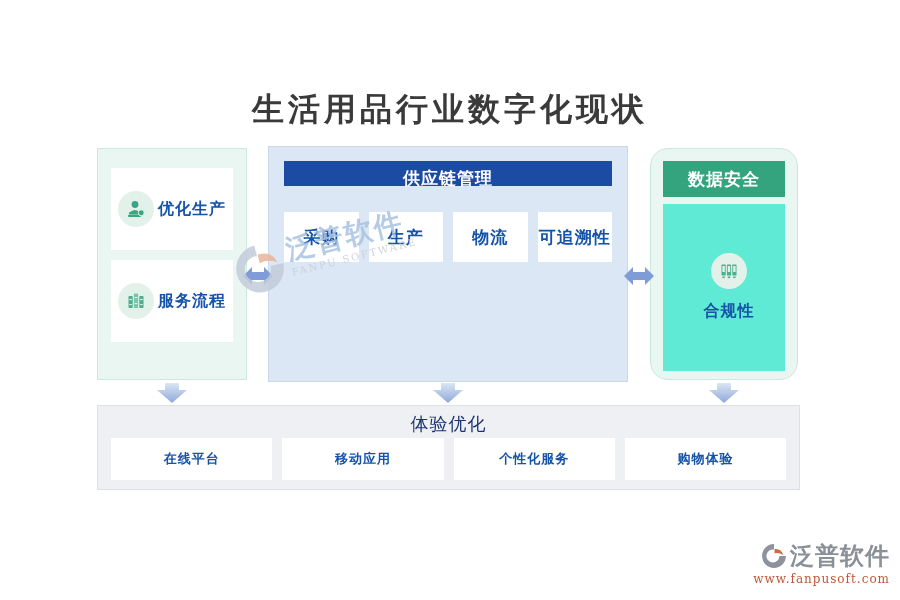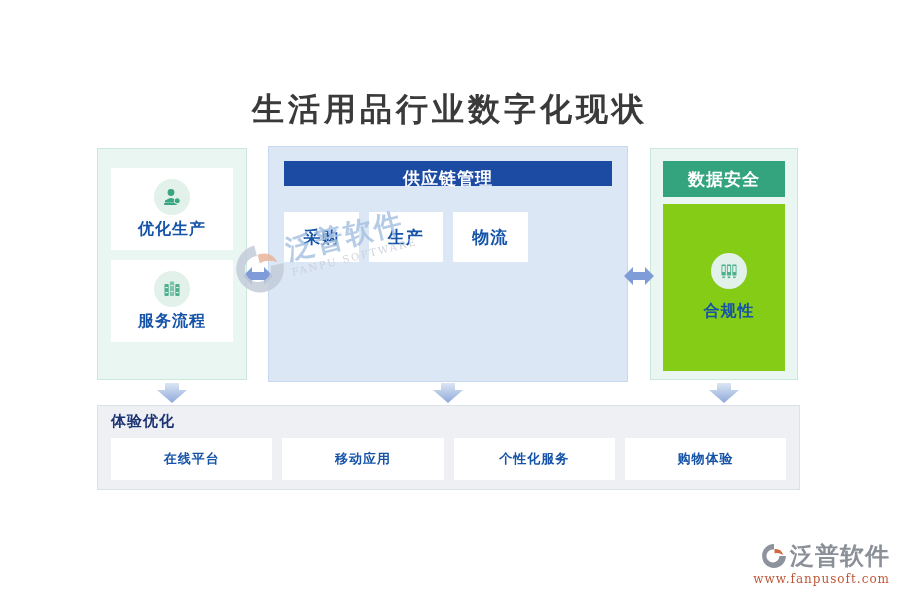--- a/index.html
+++ b/index.html
@@ -10,63 +10,63 @@
   .title{
     position:absolute;left:0;top:88px;width:100%;margin:0;
     text-align:center;font-size:32px;font-weight:bold;color:#3a3a3a;letter-spacing:4px;
   }
   
   .panel{position:absolute;box-sizing:border-box;}
   .panel.mint{background:#eaf6f1;border:1px solid #cbe8da;}
   .panel.blue{background:#dce7f5;border:1px solid #c7d8ef;}
   .panel-left{left:97px;top:148px;width:150px;height:232px;padding:12px 13px;}
   .panel-mid{left:268px;top:146px;width:360px;height:236px;padding:14px 15px;}
-  .panel-right{left:650px;top:148px;width:148px;height:232px;padding:12px;}
+  .panel-right{left:650px;top:148px;width:148px;height:232px;padding:12px;border-radius:18px;}
   .hdr{
     height:36px;line-height:36px;text-align:center;color:#ffffff;
     font-size:17px;font-weight:bold;letter-spacing:1px;
   }
   .hdr.green{background:#34a47e;}
   .hdr.navy{background:#1c4ba3;height:25px;line-height:35px;}
   .scard{
     background:#ffffff;margin-top:10px;height:82px;
-    display:flex;flex-direction:column;align-items:center;justify-content:center;gap:4px;
+    display:flex;flex-direction:row;align-items:center;justify-content:center;gap:4px;
   }
   .panel-left .scard:first-of-type{margin-top:7px;}
   .icon-circle{
     width:36px;height:36px;border-radius:50%;background:#e2f1ea;
     display:flex;align-items:center;justify-content:center;
   }
   .card-label{color:#1553a8;font-size:16px;font-weight:bold;letter-spacing:1px;}
   .mid-grid{
     display:grid;grid-template-columns:1fr 1fr 1fr 1fr;column-gap:10px;row-gap:20px;margin-top:26px;
   }
   .mid-card{
     background:#ffffff;height:50px;display:flex;align-items:center;justify-content:center;
     color:#1553a8;font-size:17px;font-weight:bold;letter-spacing:1px;
   }
   .tall-card{
-    background:#84cc16;margin-top:7px;height:167px;
+    background:#5eead4;margin-top:7px;height:167px;
     display:flex;flex-direction:column;align-items:center;justify-content:center;gap:12px;padding-left:10px;
   }
   
   .h-arrow{position:absolute;width:30px;height:24px;}
   .h-arrow.a1{left:243px;top:264px;}
   .h-arrow.a2{left:624px;top:264px;}
   .v-arrow{position:absolute;width:44px;height:20px;}
   .v-arrow.d1{left:150px;top:383px;}
   .v-arrow.d2{left:426px;top:383px;}
   .v-arrow.d3{left:702px;top:383px;}
   
   .panel-bottom{
     left:97px;top:405px;width:703px;height:85px;background:#eef0f4;border:1px solid #dce0e9;
     padding:6px 13px;
   }
   .bottom-hdr{
-    text-align:left;color:#1d3473;font-size:15px;font-weight:bold;letter-spacing:1px;height:26px;
+    text-align:center;color:#1d3473;font-size:18px;font-weight:normal;letter-spacing:1px;height:26px;
   }
   .bottom-row{display:flex;gap:10px;}
   .bcard{
     flex:1;background:#ffffff;height:42px;display:flex;align-items:center;justify-content:center;
     color:#1553a8;font-size:13px;font-weight:bold;letter-spacing:1px;
   }
   
   .watermark{
     position:absolute;left:232px;top:226px;width:190px;transform:rotate(-14deg);
     display:flex;align-items:flex-start;gap:4px;opacity:0.85;pointer-events:none;
@@ -117,20 +117,21 @@
       <span class="card-label">服务流程</span>
     </div>
   </section>
 
   <section class="panel blue panel-mid">
     <div class="hdr navy">供应链管理</div>
     <div class="mid-grid">
       <div class="mid-card">采购</div>
       <div class="mid-card">生产</div>
       <div class="mid-card">物流</div>
+      <div class="mid-card">可追溯性</div>
     </div>
   </section>
 
   <section class="panel mint panel-right">
     <div class="hdr green">数据安全</div>
     <div class="tall-card">
       <span class="icon-circle">
         <svg width="20" height="20" viewBox="0 0 20 20">
           <rect x="2.5" y="3.5" width="4.2" height="11" rx="0.6" fill="#4fae8e"></rect>
           <rect x="7.9" y="3.5" width="4.2" height="11" rx="0.6" fill="#4fae8e"></rect>

